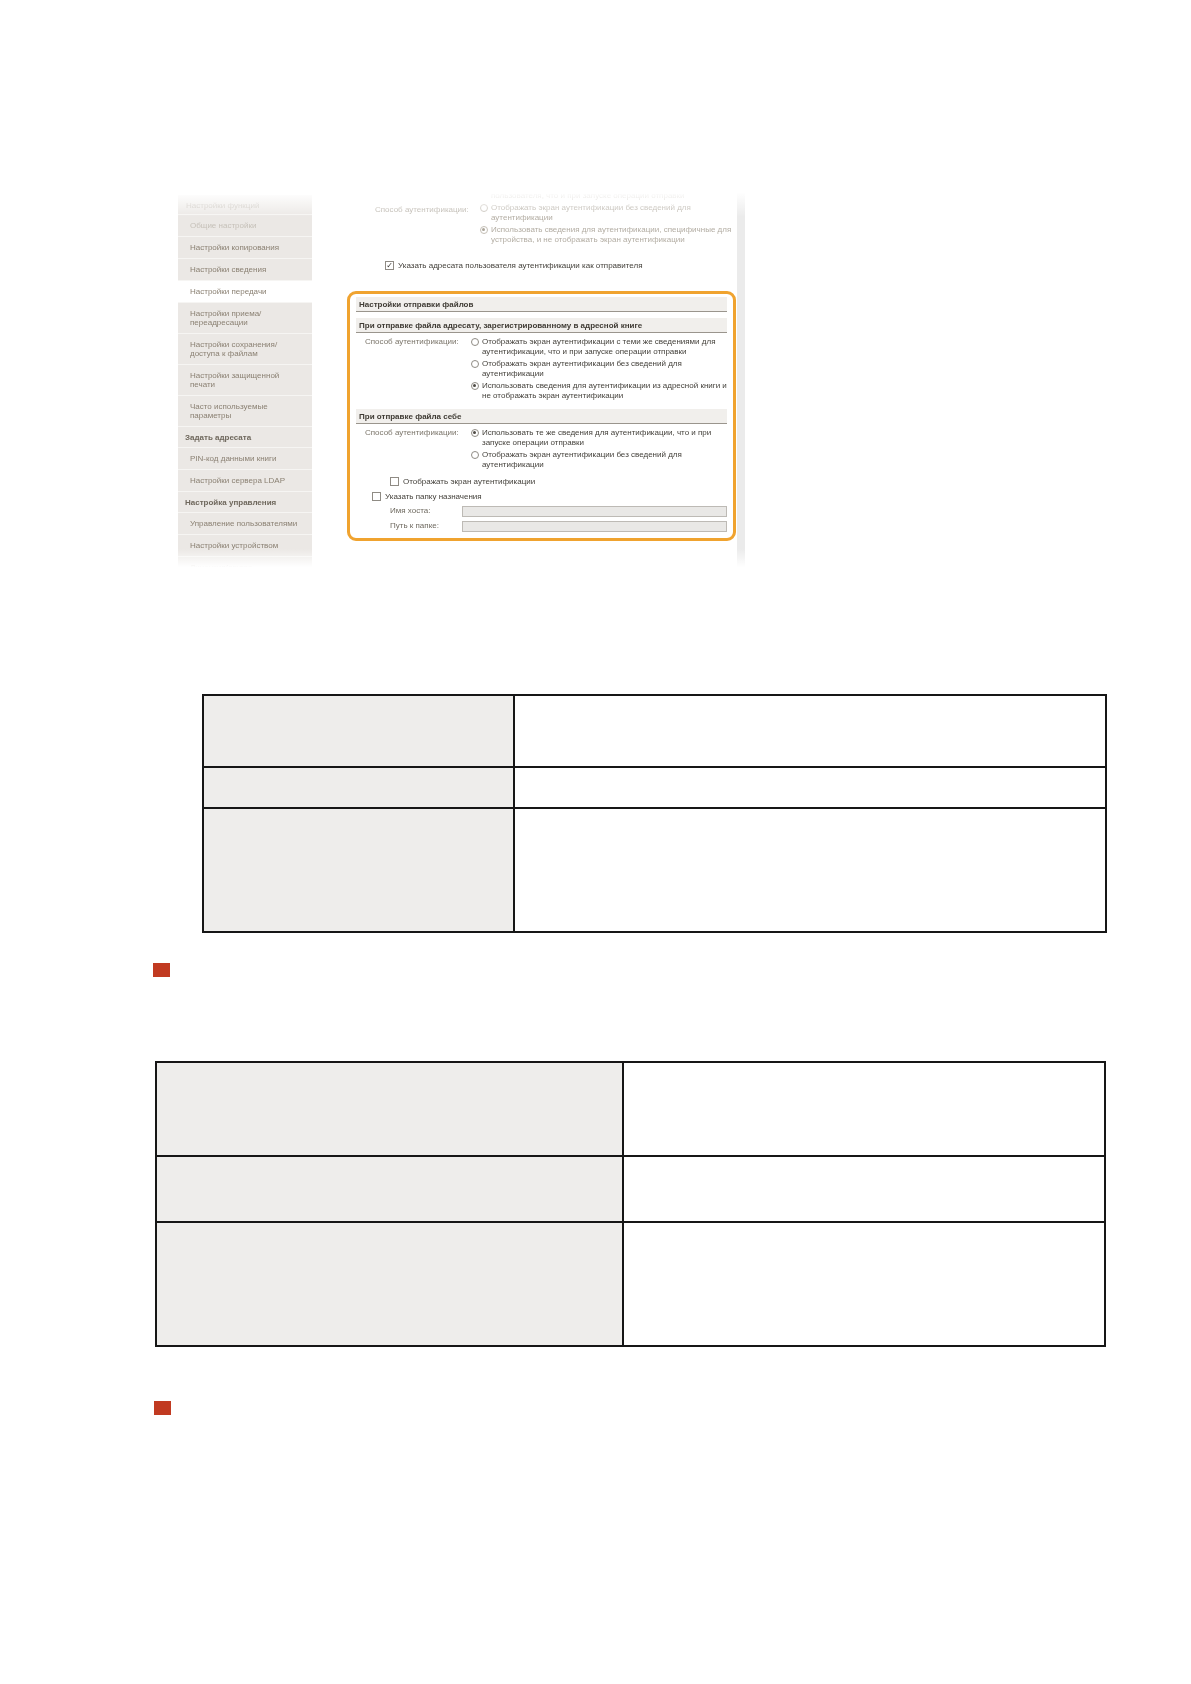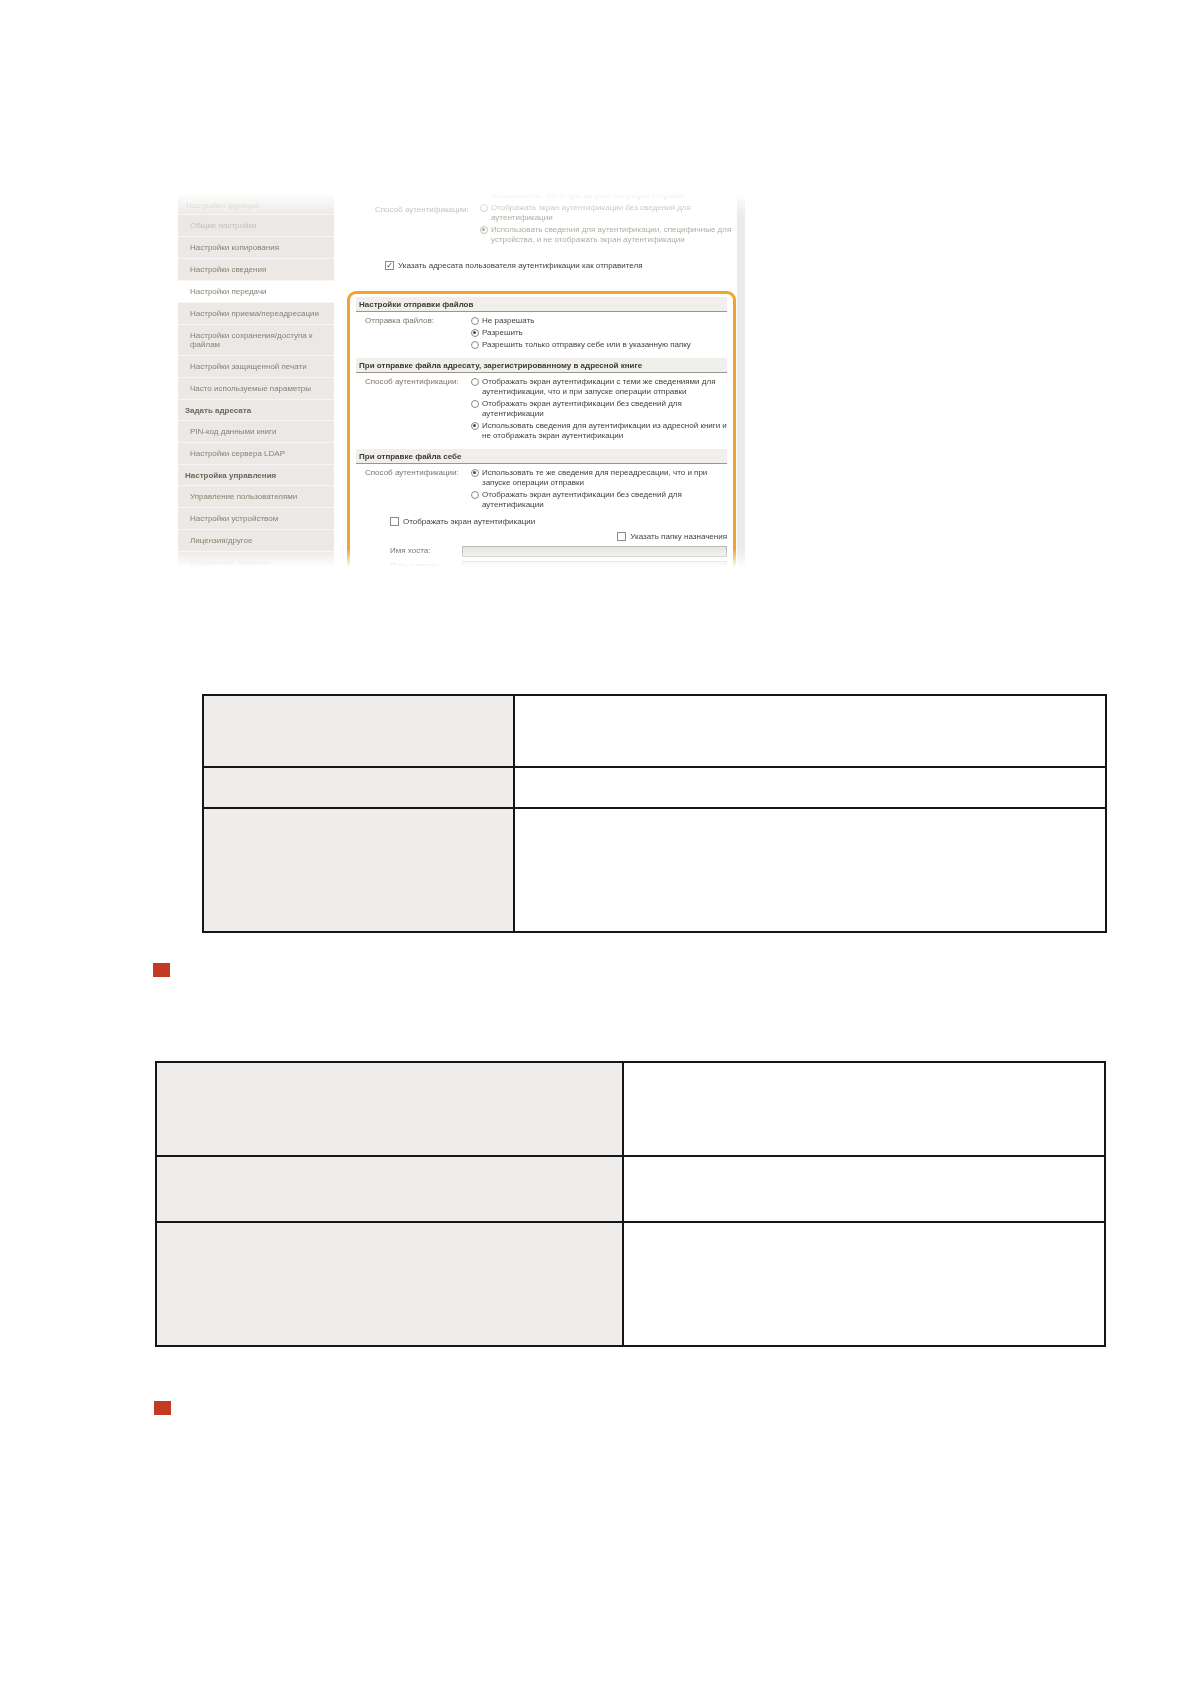--- a/index.html
+++ b/index.html
@@ -3,21 +3,21 @@
 <meta charset="utf-8">
 <style>
   html,body{margin:0;padding:0;background:#fff;}
   .canvas{position:relative;width:1191px;height:1684px;background:#fff;
           font-family:"Liberation Sans",sans-serif;overflow:hidden;}
 
   
   .shot{position:absolute;left:160px;top:183px;width:586px;height:392px;overflow:hidden;}
   .vedge{position:absolute;left:577px;top:8px;width:8px;height:376px;background:#ebebeb;}
 
-  .sb{position:absolute;left:18px;top:12px;width:156px;height:380px;background:#ebe8e5;
+  .sb{position:absolute;left:18px;top:12px;width:134px;height:380px;background:#ebe8e5;
       font-size:8px;line-height:9px;color:#8b8173;}
   .sb > div{border-top:1px solid #f6f5f3;}
   .sb > div:first-child{border-top:none;}
   .sb-title{padding:6px 6px 4px 8px;color:#a9a298;}
   .sb-item{padding:6px 6px 6px 12px;}
   .sb-section{padding:6px 6px 5px 7px;font-weight:bold;color:#6e675c;}
   .st-selected{background:#fff;}
   .st-faded{color:#c6c1b9;}
 
   .main{position:absolute;left:184px;top:-6px;width:394px;font-size:8px;color:#45423c;}
@@ -30,21 +30,21 @@
        margin:1px 3px 0 0;background:#fff;position:relative;}
   .rad.sel::after{content:"";position:absolute;left:1px;top:1px;width:3px;height:3px;
        border-radius:50%;background:#4e4a44;}
   .otx{line-height:10px;}
   .cb{display:flex;align-items:flex-start;margin-top:5px;}
   .box{flex:0 0 auto;width:7px;height:7px;border:1px solid #8f8b84;background:#fff;
        margin-right:4px;font-size:8px;line-height:7px;color:#37342f;text-align:center;}
   .cbl{line-height:10px;}
   .ind41{margin-left:41px;margin-top:14px;}
   .ind34{margin-left:34px;}
-  .ind16{margin-left:16px;justify-content:flex-end;}
+  .ind16{margin-left:16px;}
 
   .obox{margin:20px 0 0 3px;width:371px;border:3px solid #f0a32f;border-radius:9px;
         padding:3px 6px 6px 6px;}
   .shead{background:#f1efec;border-bottom:1px solid #9a958d;font-weight:bold;color:#3f3b34;
          padding:3px 16px 2px 3px;margin-top:6px;line-height:9px;}
   .obox .shead:first-child{margin-top:0;}
   .obox .lbl{flex:0 0 106px;margin-left:9px;}
   .field{display:flex;margin:4px 0 0 34px;}
   .flbl{flex:0 0 72px;color:#6f6a60;line-height:10px;}
   .inp{flex:1;height:9px;background:#e9e8e6;border:1px solid #bdbab5;}
@@ -119,37 +119,20 @@
           </div>
       </div>
 
       <div class="cb ind41">
           <span class="box chk">✓</span>
           <span class="cbl">Указать адресата пользователя аутентификации как отправителя</span>
         </div>
 
       <div class="obox">
         <div class="shead">Настройки отправки файлов</div>
-        <div class="row">
-          <div class="lbl">Отправка файлов:</div>
-          <div class="opts">
-              <div class="opt">
-                <span class="rad"></span>
-                <span class="otx">Не разрешать</span>
-              </div>
-              <div class="opt">
-                <span class="rad sel"></span>
-                <span class="otx">Разрешить</span>
-              </div>
-              <div class="opt">
-                <span class="rad"></span>
-                <span class="otx">Разрешить только отправку себе или в указанную папку</span>
-              </div>
-            </div>
-        </div>
 
         <div class="shead">При отправке файла адресату, зарегистрированному в адресной книге</div>
         <div class="row">
           <div class="lbl">Способ аутентификации:</div>
           <div class="opts">
               <div class="opt">
                 <span class="rad"></span>
                 <span class="otx">Отображать экран аутентификации с теми же сведениями для аутентификации, что и при запуске операции отправки</span>
               </div>
               <div class="opt">
@@ -162,21 +145,21 @@
               </div>
             </div>
         </div>
 
         <div class="shead">При отправке файла себе</div>
         <div class="row">
           <div class="lbl">Способ аутентификации:</div>
           <div class="opts">
               <div class="opt">
                 <span class="rad sel"></span>
-                <span class="otx">Использовать те же сведения для переадресации, что и при запуске операции отправки</span>
+                <span class="otx">Использовать те же сведения для аутентификации, что и при запуске операции отправки</span>
               </div>
               <div class="opt">
                 <span class="rad"></span>
                 <span class="otx">Отображать экран аутентификации без сведений для аутентификации</span>
               </div>
             </div>
         </div>
 
         <div class="cb ind34">
             <span class="box"></span>

